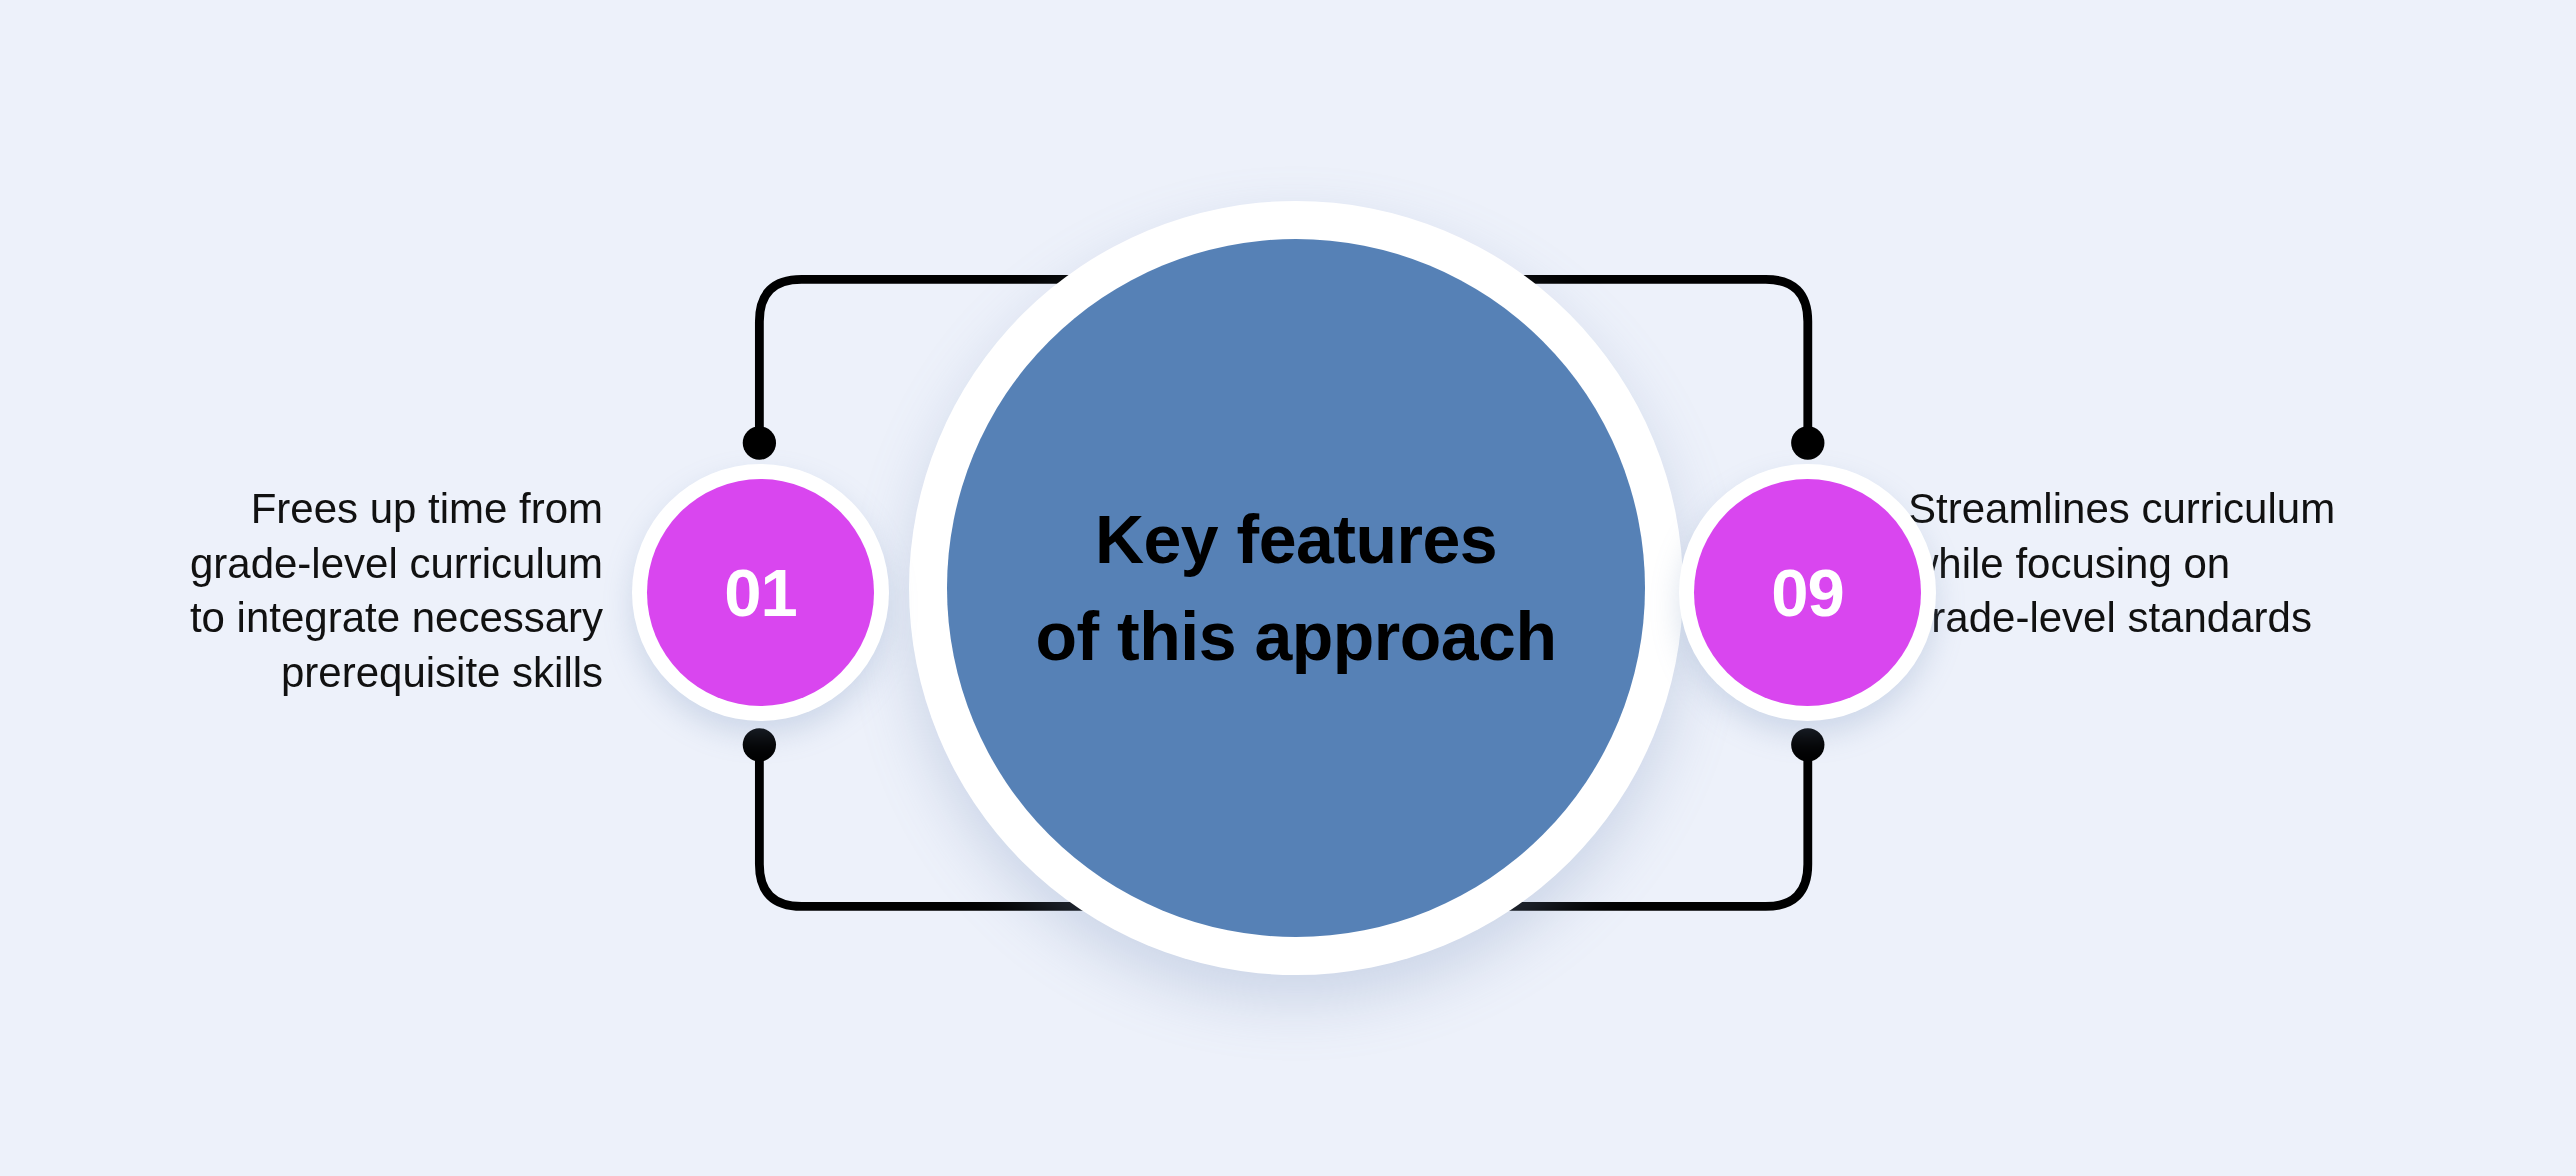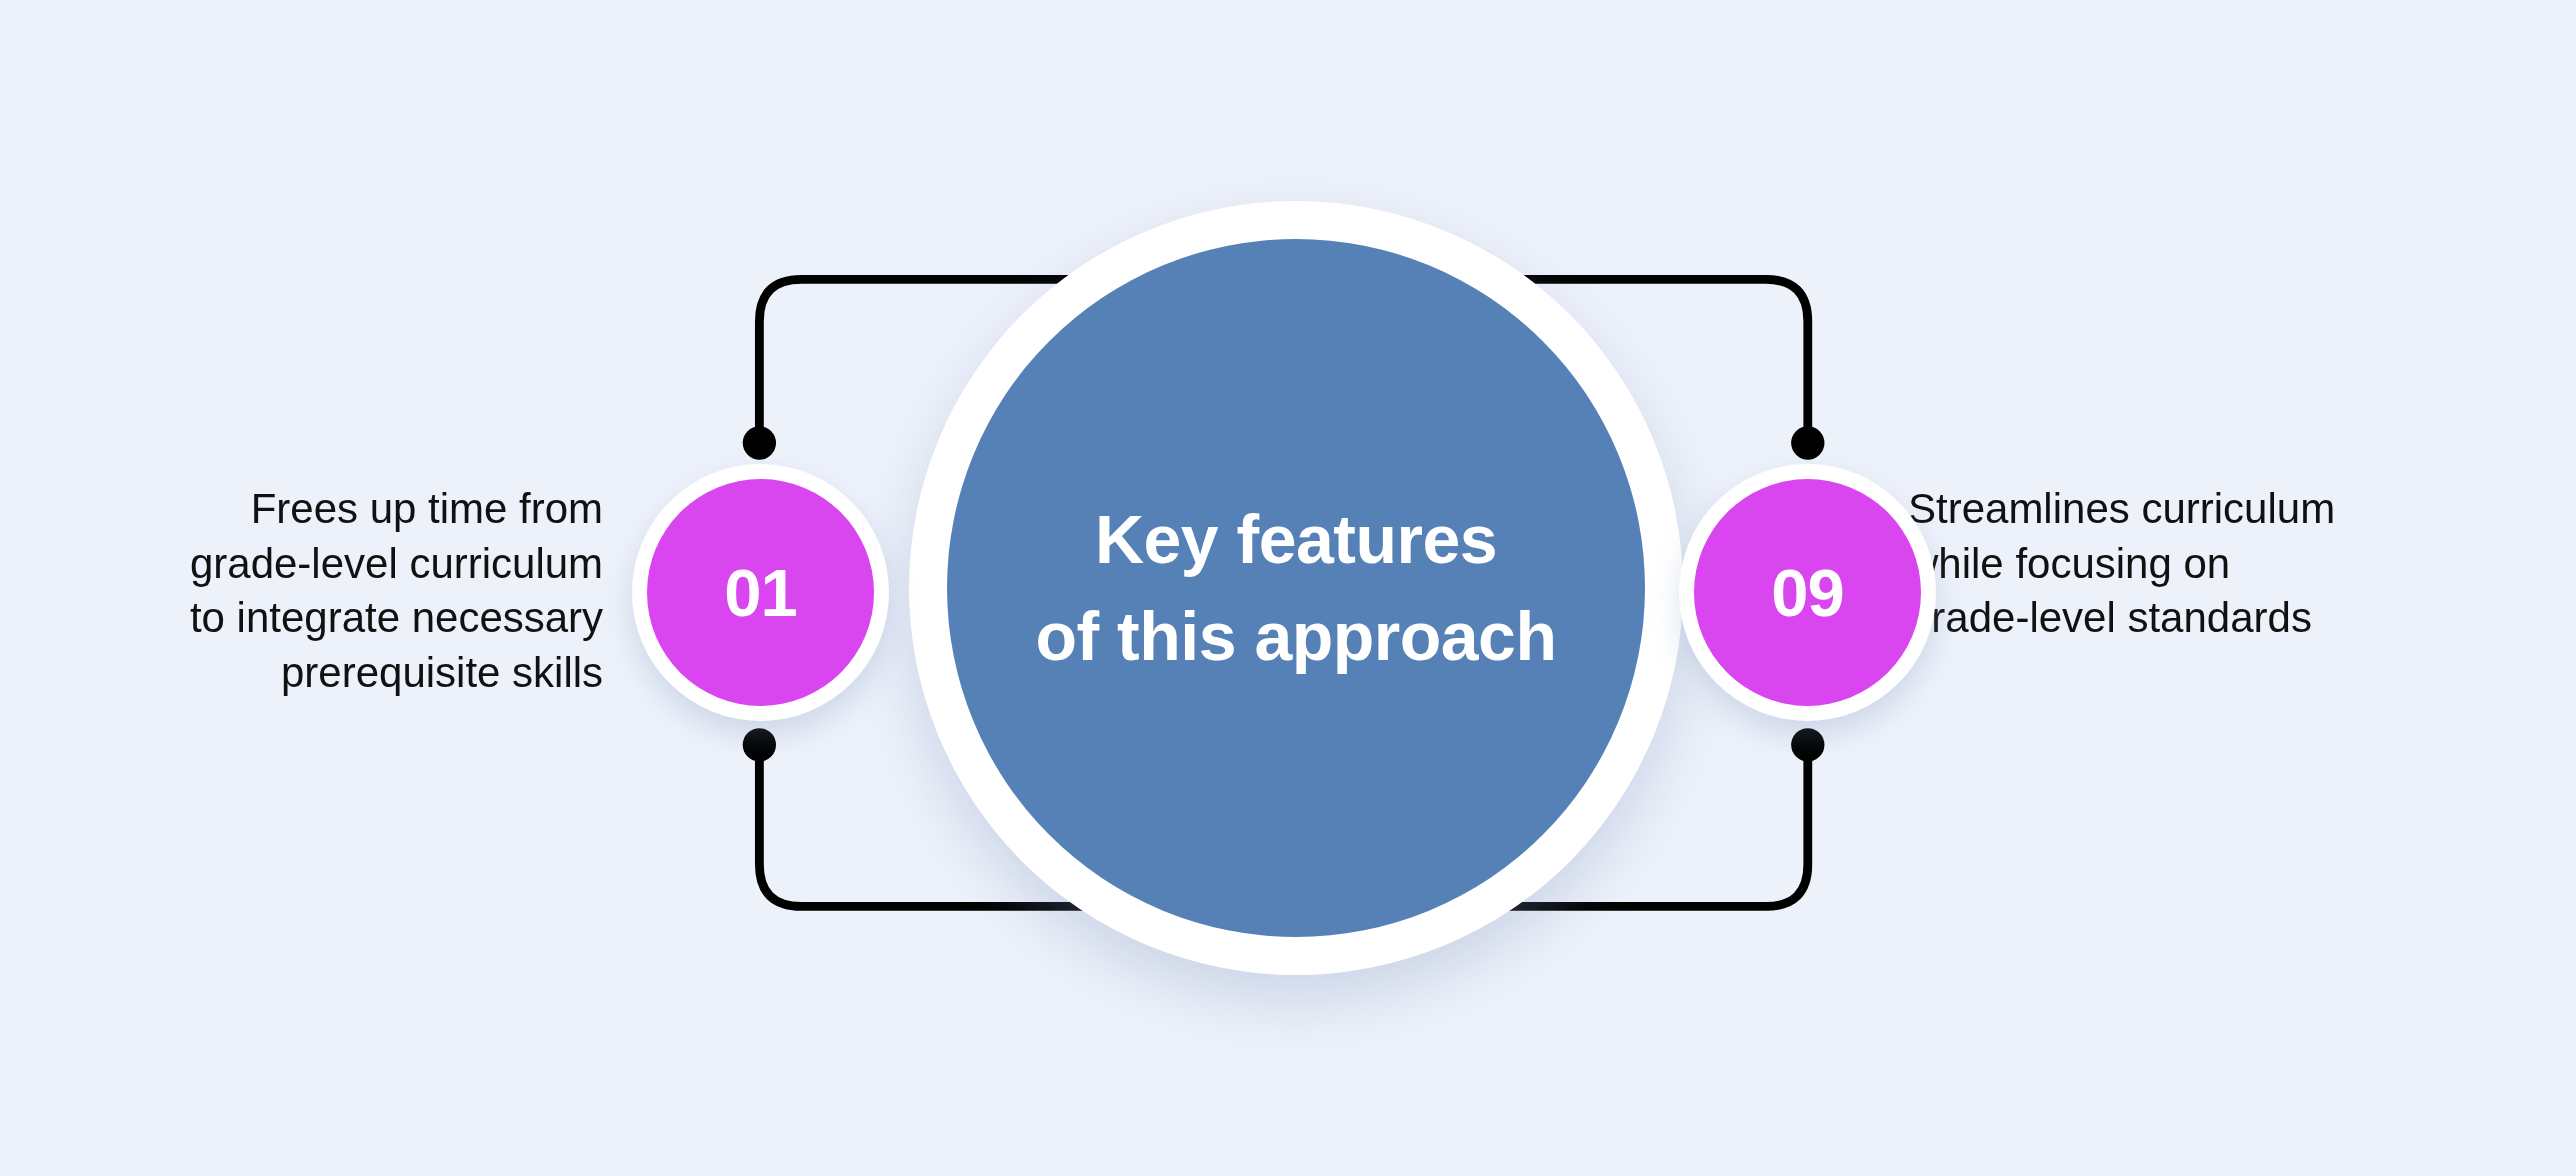--- a/index.html
+++ b/index.html
@@ -50,21 +50,21 @@
   .hub-inner {
     width: 698px;
     height: 698px;
     border-radius: 50%;
     background: #5681b6;
     display: flex;
     align-items: center;
     justify-content: center;
   }
   .hub-title {
-    color: #ffffff;
+    color: #000000;
     font-size: 68px;
     font-weight: bold;
     line-height: 1.42;
     text-align: center;
     letter-spacing: -0.5px;
     padding: 0 33px;
     white-space: pre-line;
   }
 
   

